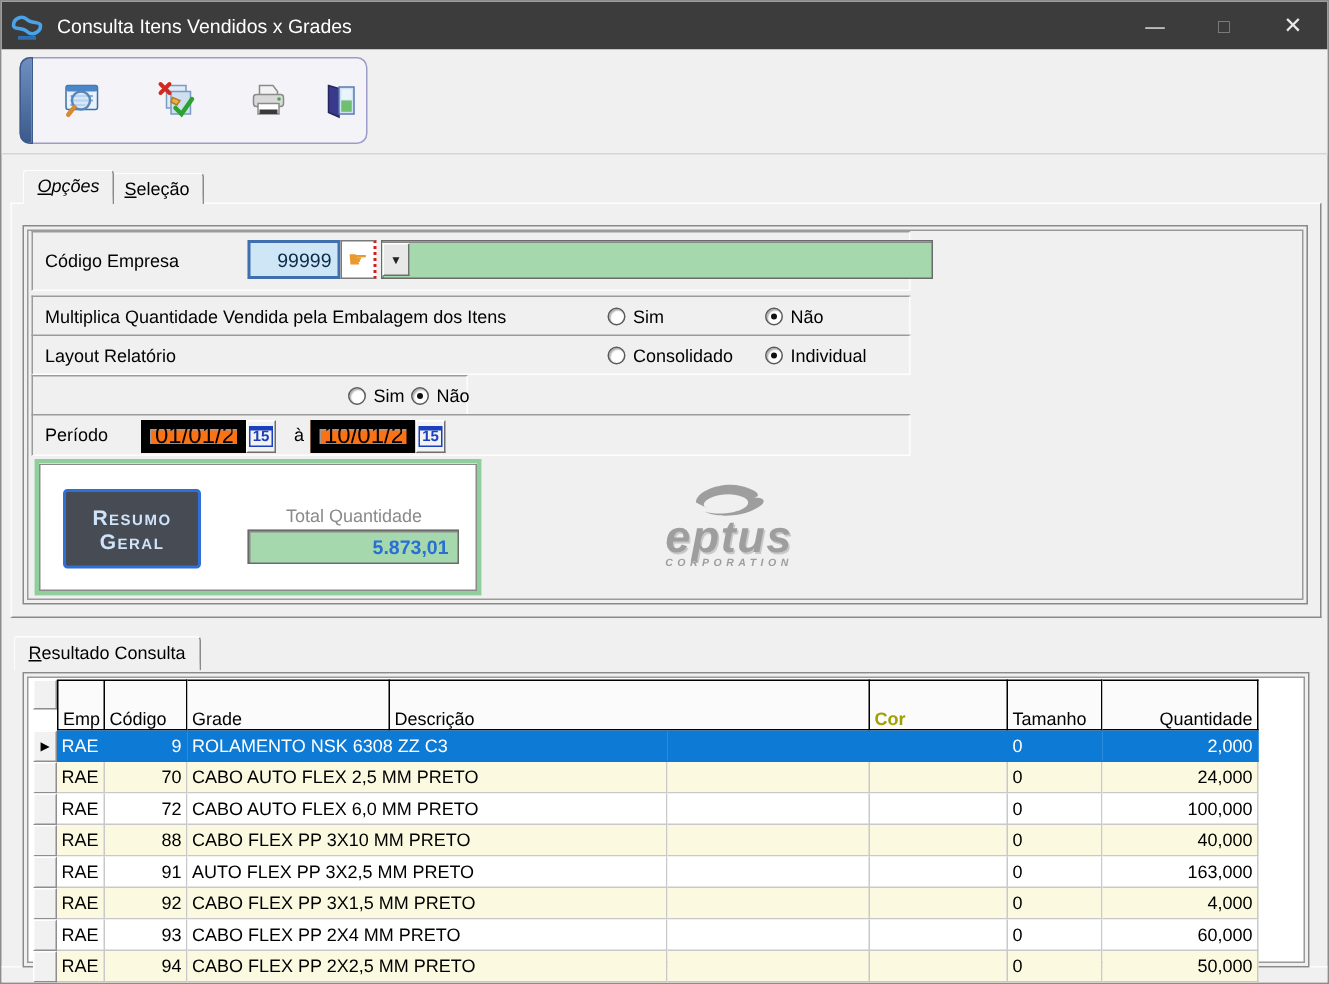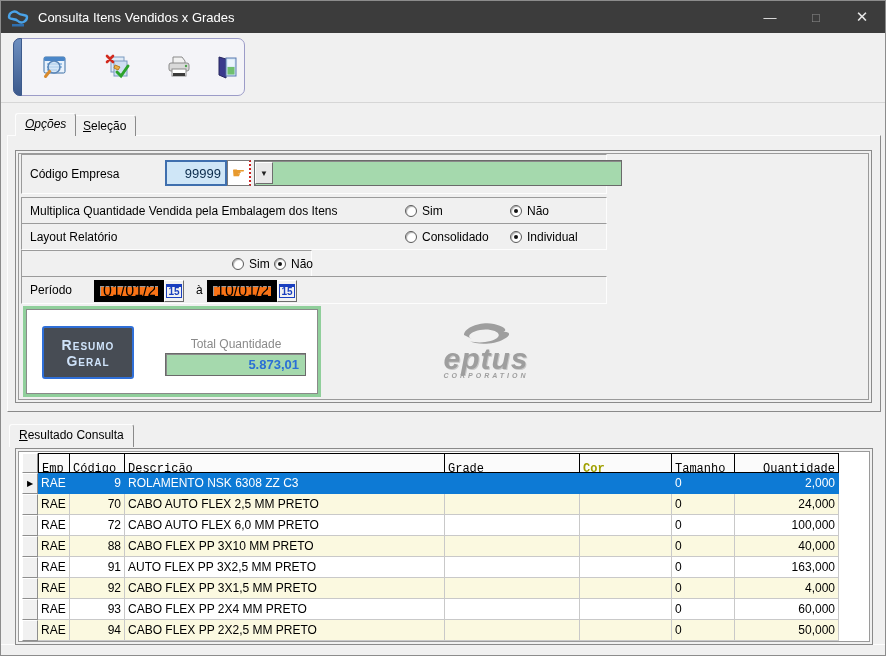--- a/index.html
+++ b/index.html
@@ -49,21 +49,21 @@
   .total-label { position:absolute; left:139px; top:28px; width:142px; text-align:center; color:#8a8a8a; }
   .total-field { position:absolute; left:139px; top:44px; width:141px; height:23px; background:#a5d9ad; border:1px solid #6a6a6a; box-shadow: inset 1px 1px 0 #8a8a8a; color:#2a6fd6; font-weight:bold; font-size:13px; text-align:right; padding:3px 6px 0 0; }
   
   .logo { position:absolute; left:410px; top:318px; width:150px; height:70px; z-index:4; text-align:center; color:#9e9e9e; }
   .logo-name { font-size:30px; font-weight:bold; font-style:italic; letter-spacing:1px; line-height:26px; text-shadow:1px 1px 0 #c8c8c8; }
   .logo-sub { font-size:7px; font-weight:bold; letter-spacing:3px; font-style:italic; }
   
   .grid-panel { position:absolute; left:14px; top:447px; width:858px; height:197px; background:#fff; border:1px solid #8a8a8a; box-shadow: inset 0 0 0 2px #f0f0f0, inset 0 0 0 3px #9a9a9a; z-index:2; }
   .grid { position:absolute; left:6px; top:4px; }
   .grid-hrow, .grid-row { display:flex; }
-  .hcell { height:20px; line-height:18px; background:#fbfbfb; border:1px solid #000; border-left:none; padding:6px 3px; font-size:12px; white-space:nowrap; overflow:hidden;font-family:Liberation Mono, monospace; }
+  .hcell { height:20px; line-height:18px; background:#fbfbfb; border:1px solid #000; border-left:none; padding:16px 3px; font-size:12px; white-space:nowrap; overflow:hidden; }
   .hcell.first { border-left:1px solid #000; }
   .hcell.cor-col { color:#a0a000; font-weight:bold; }
   .gutter { width:16px; flex:0 0 auto; background:#f1f1f1; border:1px solid; border-color:#fff #8e8e8e #8e8e8e #fff; display:flex; align-items:center; justify-content:center; font-size:8px; color:#000; }
   .cell { height:21px; line-height:20px; padding:0 3px; border-right:1px solid #c9c9c9; border-bottom:1px solid #c9c9c9; font-size:12px; white-space:nowrap; overflow:hidden; flex:0 0 auto; }
   .grid-row.alt .cell { background:#fbf9e0; }
   .grid-row .cell { background:#fff; }
   .grid-row.selected .cell { background:#0d7ad5; color:#fff; border-right-color:#0d7ad5; border-bottom-color:#0d7ad5; }
   .r { text-align:right; }
   .w-emp{width:32px} .w-codigo{width:55px} .w-desc{width:320px} .w-grade{width:135px}
   .w-cor{width:92px} .w-tam{width:63px} .w-qtd{width:104px}
@@ -219,22 +219,22 @@
 
   <div class="tab active" style="left:8px; top:423px;">
     <span><u>R</u>esultado Consulta</span>
   </div>
   <div class="grid-panel">
     <div class="grid">
       <div class="grid-hrow">
           <div class="gutter" style="height: 20px;"></div>
           <div class="hcell w-emp first">Emp</div>
           <div class="hcell w-codigo">Código</div>
+          <div class="hcell w-grade">Grade</div>
           <div class="hcell w-desc">Descrição</div>
-          <div class="hcell w-grade">Grade</div>
           <div class="hcell w-cor cor-col">Cor</div>
           <div class="hcell w-tam">Tamanho</div>
           <div class="hcell w-qtd r">Quantidade</div>
         </div>
       <div>
           <div class="grid-row selected">
             <div class="gutter" style="height: 21px;">▶</div>
             <div class="cell w-emp">RAE</div>
             <div class="cell w-codigo r">9</div>
             <div class="cell w-desc">ROLAMENTO NSK 6308 ZZ C3</div>

